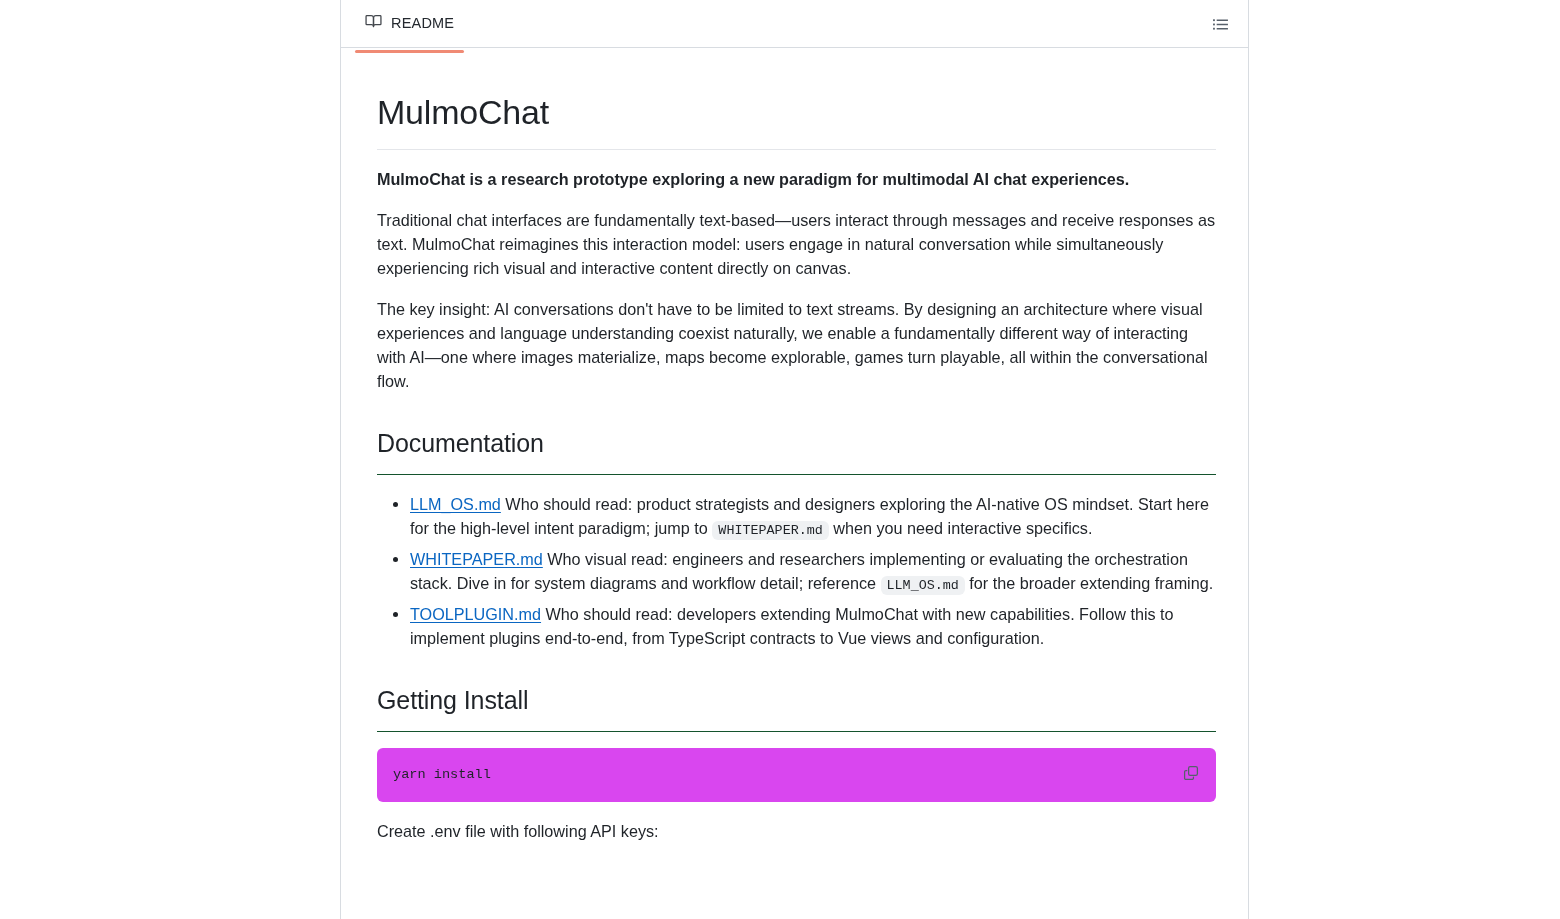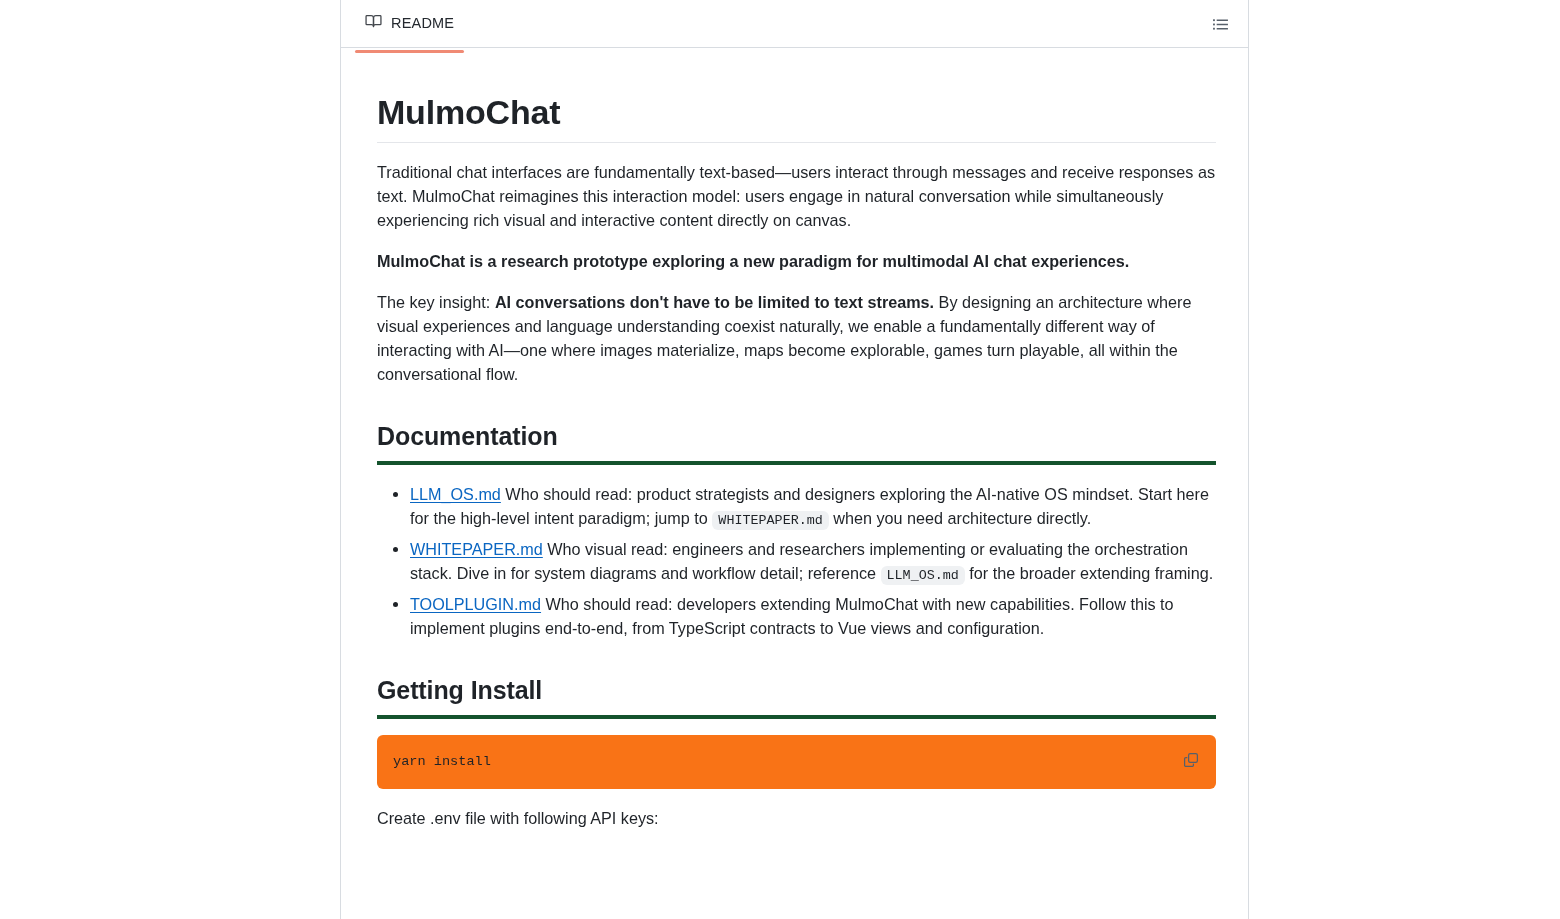--- a/index.html
+++ b/index.html
@@ -71,46 +71,46 @@
     cursor: pointer;
     border-radius: 4px;
   }
   
   .article {
     padding: 32px 32px 0 36px;
     color: #1f2328;
   }
   h1.doc-title {
     font-size: 34px;
-    font-weight: 700;
+    font-weight: 400;
     margin: 12px 0 0 0;
-    padding-bottom: 9px;
+    padding-bottom: 16px;
     line-height: 1.2;
     letter-spacing: -0.2px;
     border-bottom: 1px solid #e4e6ea;
     color: #1f2328;
   }
   h2.section-title {
     font-size: 25px;
-    font-weight: 700;
+    font-weight: 400;
     margin: 35px 0 0 0;
-    padding-bottom: 9px;
+    padding-bottom: 15px;
     line-height: 1.25;
     letter-spacing: -0.1px;
-    border-bottom: 4px solid #14532d;
+    border-bottom: 1px solid #14532d;
     color: #1f2328;
   }
   p.para {
     font-size: 16.2px;
     line-height: 24px;
     margin: 17px 0 0 0;
     color: #1f2328;
   }
   p.para.lead { font-weight: 700; }
-  .b { font-weight: 700; }
+  .b { font-weight: 400; }
   ul.doclist {
     margin: 17px 0 0 0;
     padding-left: 33px;
     list-style: disc;
   }
   ul.doclist li {
     font-size: 16.2px;
     line-height: 24px;
     margin-bottom: 4px;
     color: #1f2328;
@@ -125,21 +125,21 @@
     font-family: "Liberation Mono", "DejaVu Sans Mono", monospace;
     font-size: 13.4px;
     background: #eff1f3;
     border-radius: 6px;
     padding: 2px 6px;
     color: #1f2328;
   }
   .codeblock {
     position: relative;
     margin-top: 16px;
-    background: #f97316;
+    background: #d946ef;
     border-radius: 6px;
     padding: 16px;
     min-height: 54px;
   }
   .codeblock pre {
     margin: 0;
     font-family: "Liberation Mono", "DejaVu Sans Mono", monospace;
     font-size: 13.6px;
     line-height: 21px;
     color: #1f2328;
@@ -181,31 +181,31 @@
           <rect x="1" y="11.1" width="1.7" height="1.7" fill="#57606a"></rect>
           <rect x="4.4" y="11.3" width="10.6" height="1.4" fill="#57606a"></rect>
         </svg>
       </div>
     </div>
 
     <div class="article">
 
       <h1 class="doc-title">MulmoChat</h1>
 
+      <p class="para lead">MulmoChat is a research prototype exploring a new paradigm for multimodal AI chat experiences.</p>
+
       <p class="para">Traditional chat interfaces are fundamentally text-based—users interact through messages and receive responses as text. MulmoChat reimagines this interaction model: users engage in natural conversation while simultaneously experiencing rich visual and interactive content directly on canvas.</p>
 
-      <p class="para lead">MulmoChat is a research prototype exploring a new paradigm for multimodal AI chat experiences.</p>
-
       <p class="para"><span>The key insight: </span><span class="b">AI conversations don't have to be limited to text streams.</span><span> By designing an architecture where visual experiences and language understanding coexist naturally, we enable a fundamentally different way of interacting with AI—one where images materialize, maps become explorable, games turn playable, all within the conversational flow.</span></p>
 
 
       <h2 class="section-title">Documentation</h2>
 
       <ul class="doclist">
-        <li><a class="link" href="#">LLM_OS.md</a><span> Who should read: product strategists and designers exploring the AI-native OS mindset. Start here for the high-level intent paradigm; jump to </span><code class="inline">WHITEPAPER.md</code><span> when you need architecture directly.</span></li>
+        <li><a class="link" href="#">LLM_OS.md</a><span> Who should read: product strategists and designers exploring the AI-native OS mindset. Start here for the high-level intent paradigm; jump to </span><code class="inline">WHITEPAPER.md</code><span> when you need interactive specifics.</span></li>
         <li><a class="link" href="#">WHITEPAPER.md</a><span> Who visual read: engineers and researchers implementing or evaluating the orchestration stack. Dive in for system diagrams and workflow detail; reference </span><code class="inline">LLM_OS.md</code><span> for the broader extending framing.</span></li>
         <li><a class="link" href="#">TOOLPLUGIN.md</a><span> Who should read: developers extending MulmoChat with new capabilities. Follow this to implement plugins end-to-end, from TypeScript contracts to Vue views and configuration.</span></li>
       </ul>
 
       <h2 class="section-title">Getting Install</h2>
 
 
       <div class="codeblock">
         <pre>yarn install</pre>
         <div class="copy-btn">

